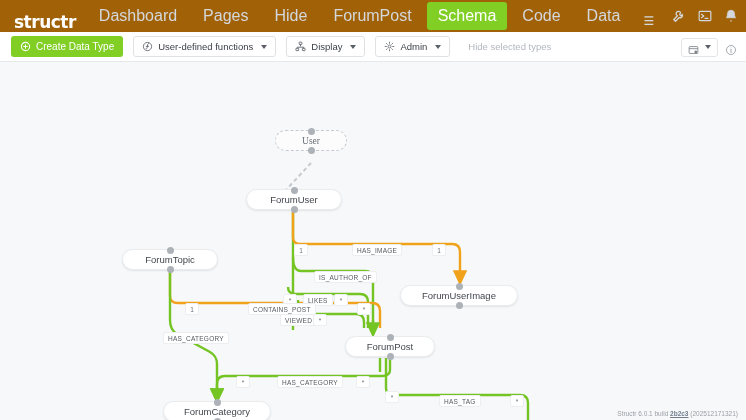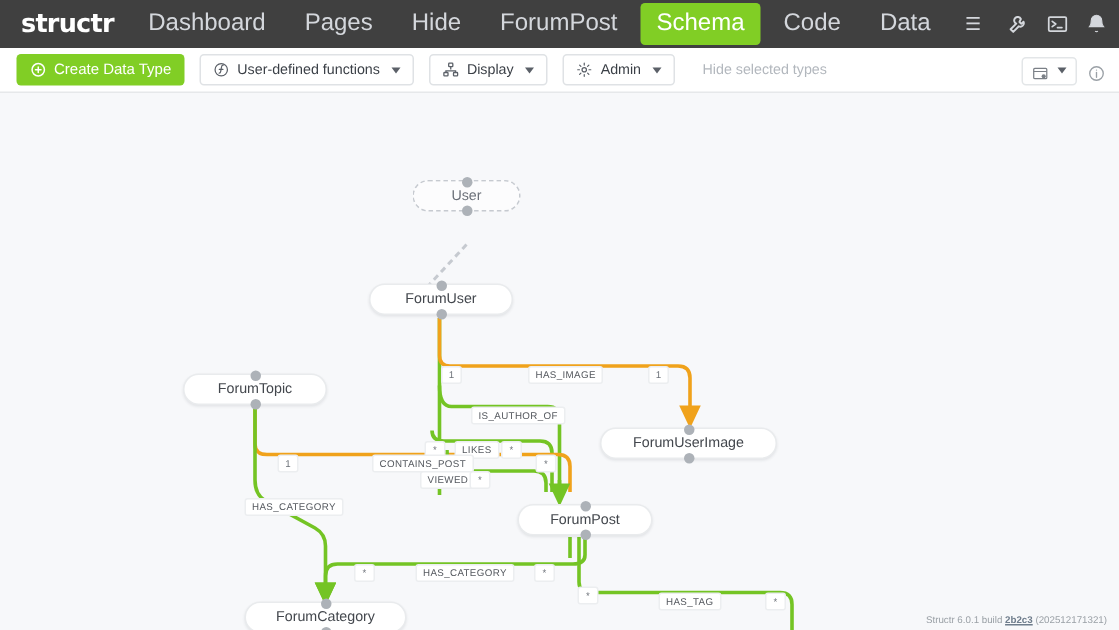--- a/index.html
+++ b/index.html
@@ -8,22 +8,22 @@
     font-family: "Liberation Sans", sans-serif;
     background: #ffffff;
     overflow: hidden;
   }
   #app { position: relative; width: 746px; height: 420px; }
 
   
   .topnav {
     position: absolute; top: 0; left: 0;
     width: 746px; height: 32px;
-    background: #404040;
-    display: flex; align-items: center;
+    background: #a16207;
+    display: flex; align-items: flex-end;
   }
   .brand {
     color: #ffffff;
     font-size: 17px;
     font-weight: bold;
     letter-spacing: -0.5px;
     padding: 0 10px 0 14px;
     font-family: "DejaVu Sans", sans-serif;
   }
   .navitems { display: flex; align-items: center; height: 32px; }
@@ -315,21 +315,21 @@
       <path d="M170,209 L170,258 Q170,268 177,272 L210,290 Q217,294 217,302 L217,334" stroke="#74c424" stroke-width="2.4" fill="none" marker-end="url(#arrG)"></path>
 
       <path d="M390,296 L390,308 Q390,314 382,314 L225,314 Q217,314 217,322 L217,334" stroke="#74c424" stroke-width="2.4" fill="none" marker-end="url(#arrG)"></path>
 
       <path d="M386,296 L386,326 Q386,333 394,333 L520,333 Q528,333 528,341 L528,374" stroke="#74c424" stroke-width="2.4" fill="none" marker-end="url(#arrG)"></path>
 
       <path d="M380,296 L380,310" stroke="#74c424" stroke-width="2.4" fill="none"></path>
     </svg>
 
     <div id="nodes-layer">
-        <div class="node dashed" style="left: 275px; top: 58px; width: 72px;">
+        <div class="node dashed" style="left: 275px; top: 68px; width: 72px; font-family: Liberation Serif, serif;">
           <span class="handle top"></span>
           <span>User</span>
           <span class="handle bot"></span>
         </div>
         <div class="node" style="left: 246px; top: 127px; width: 96px;">
           <span class="handle top"></span>
           <span>ForumUser</span>
           <span class="handle bot"></span>
         </div>
         <div class="node" style="left: 122px; top: 187px; width: 96px;">

